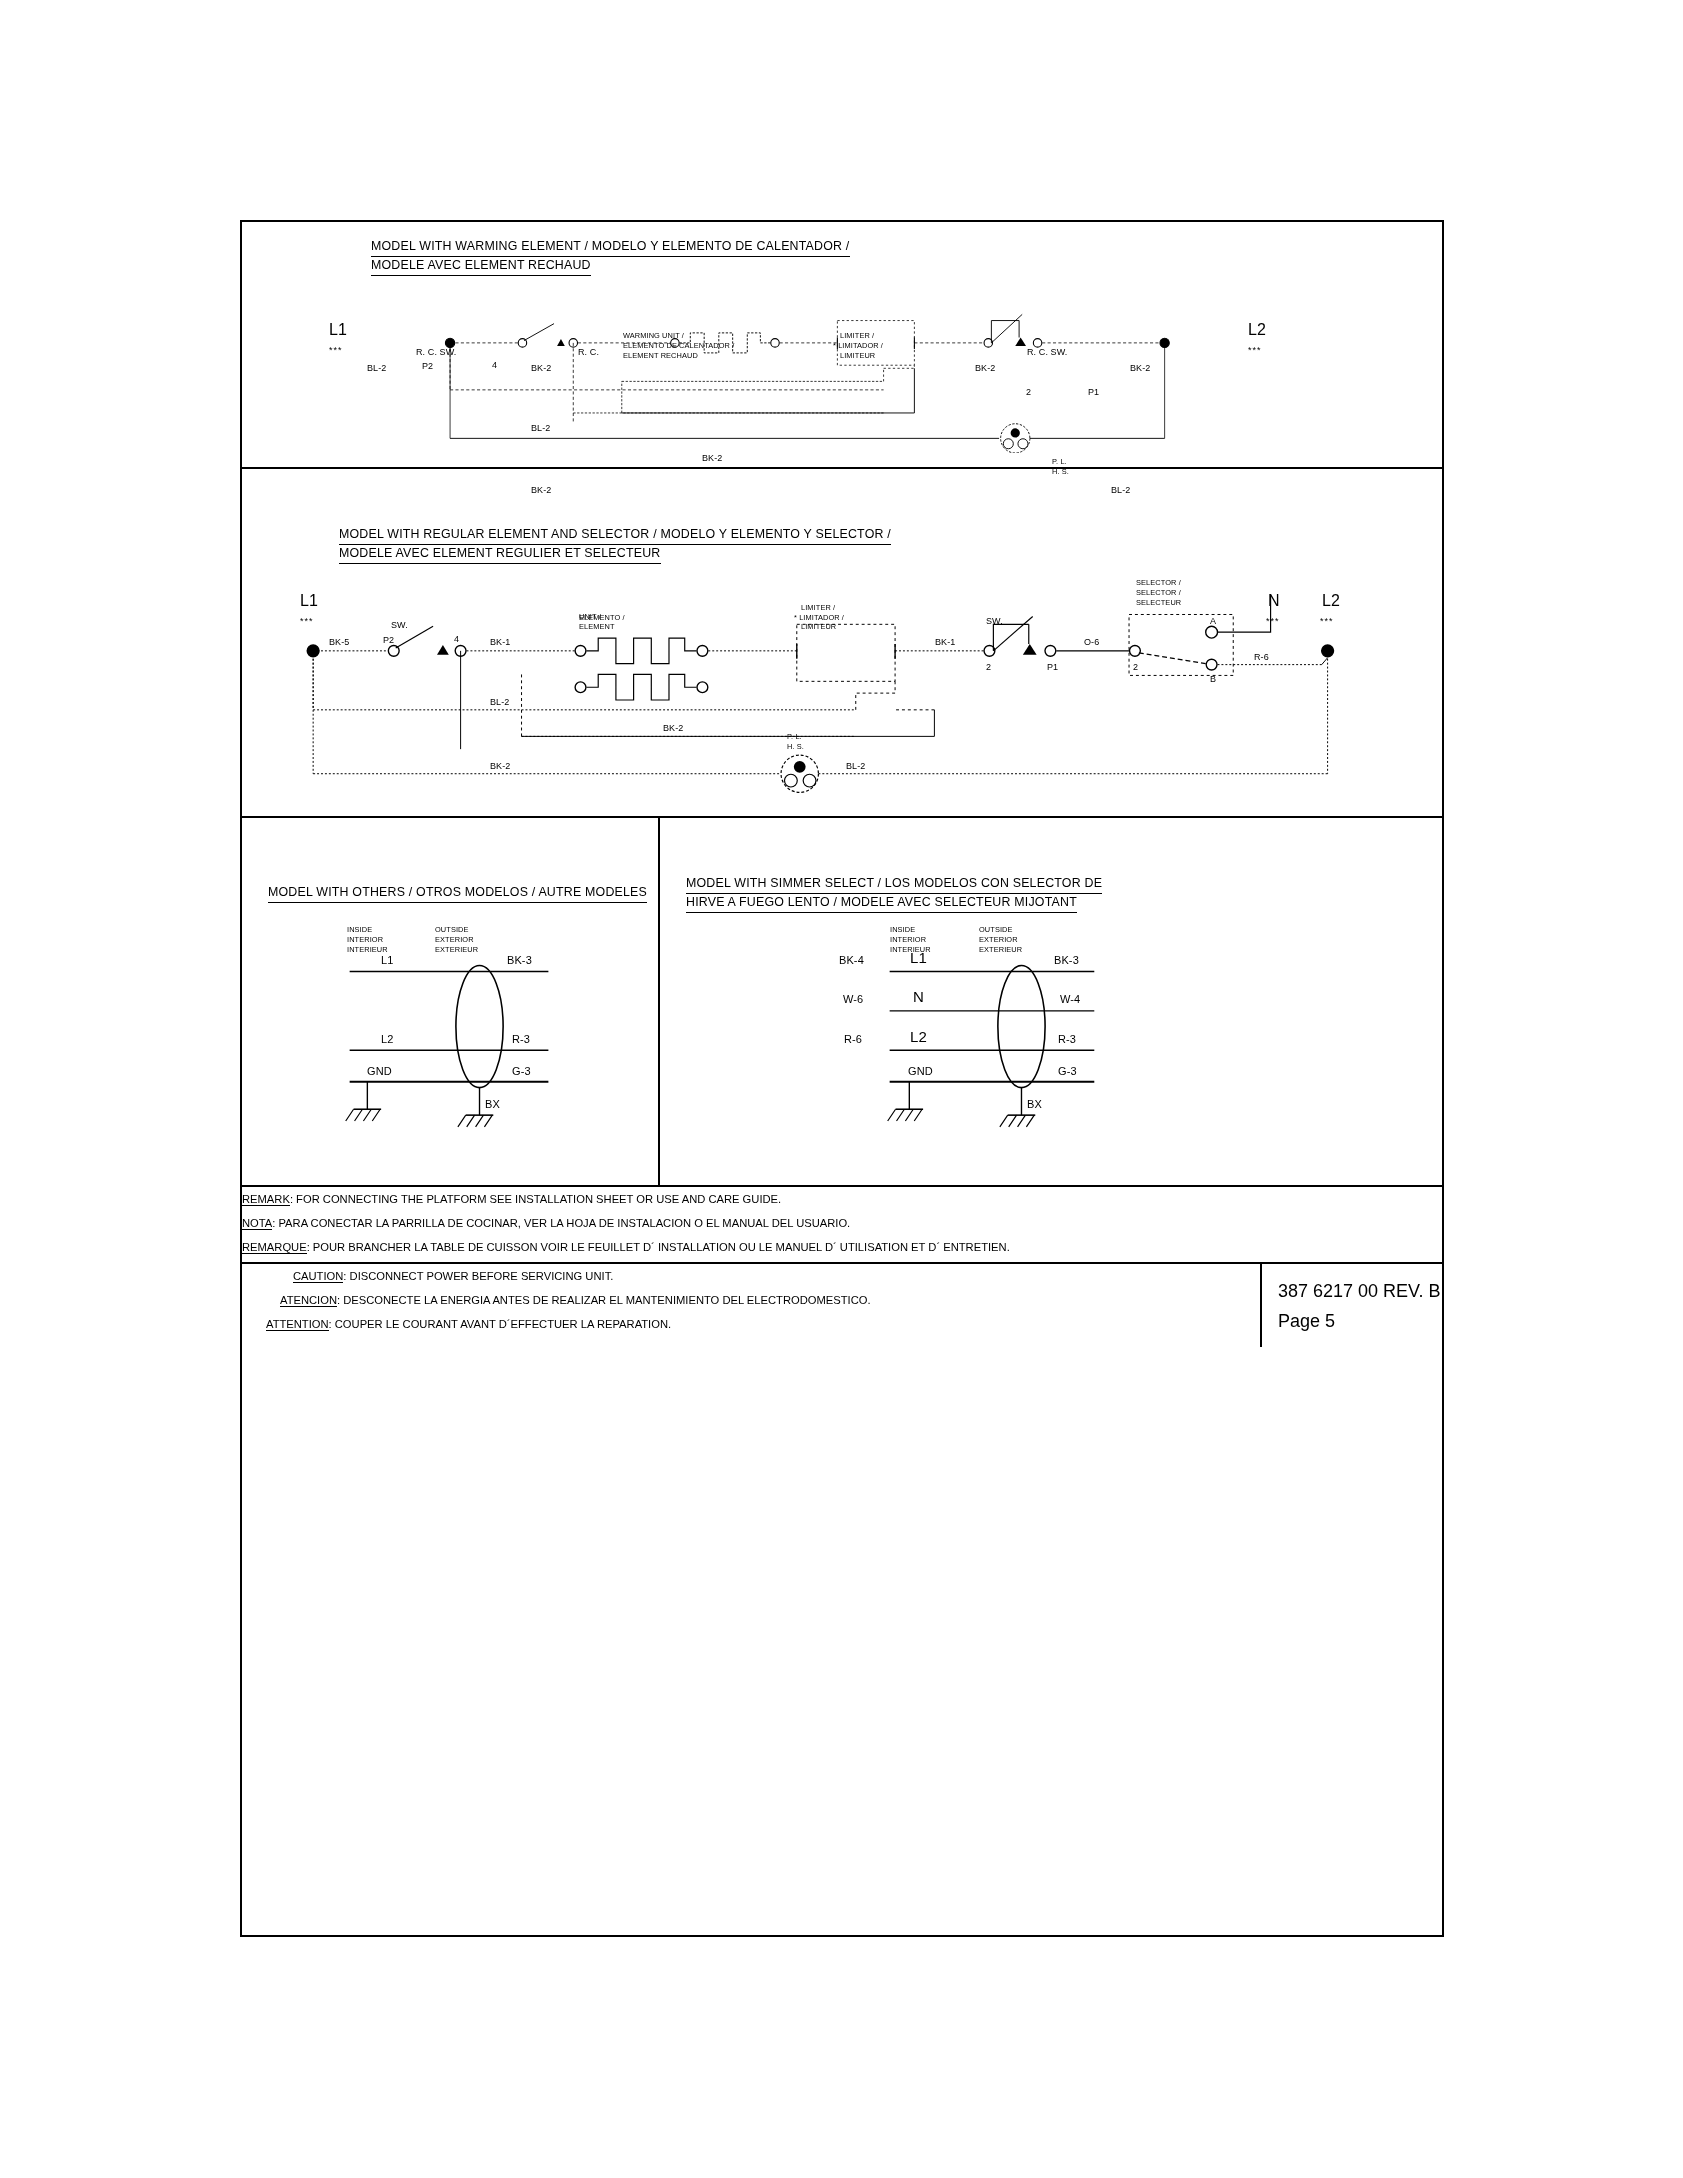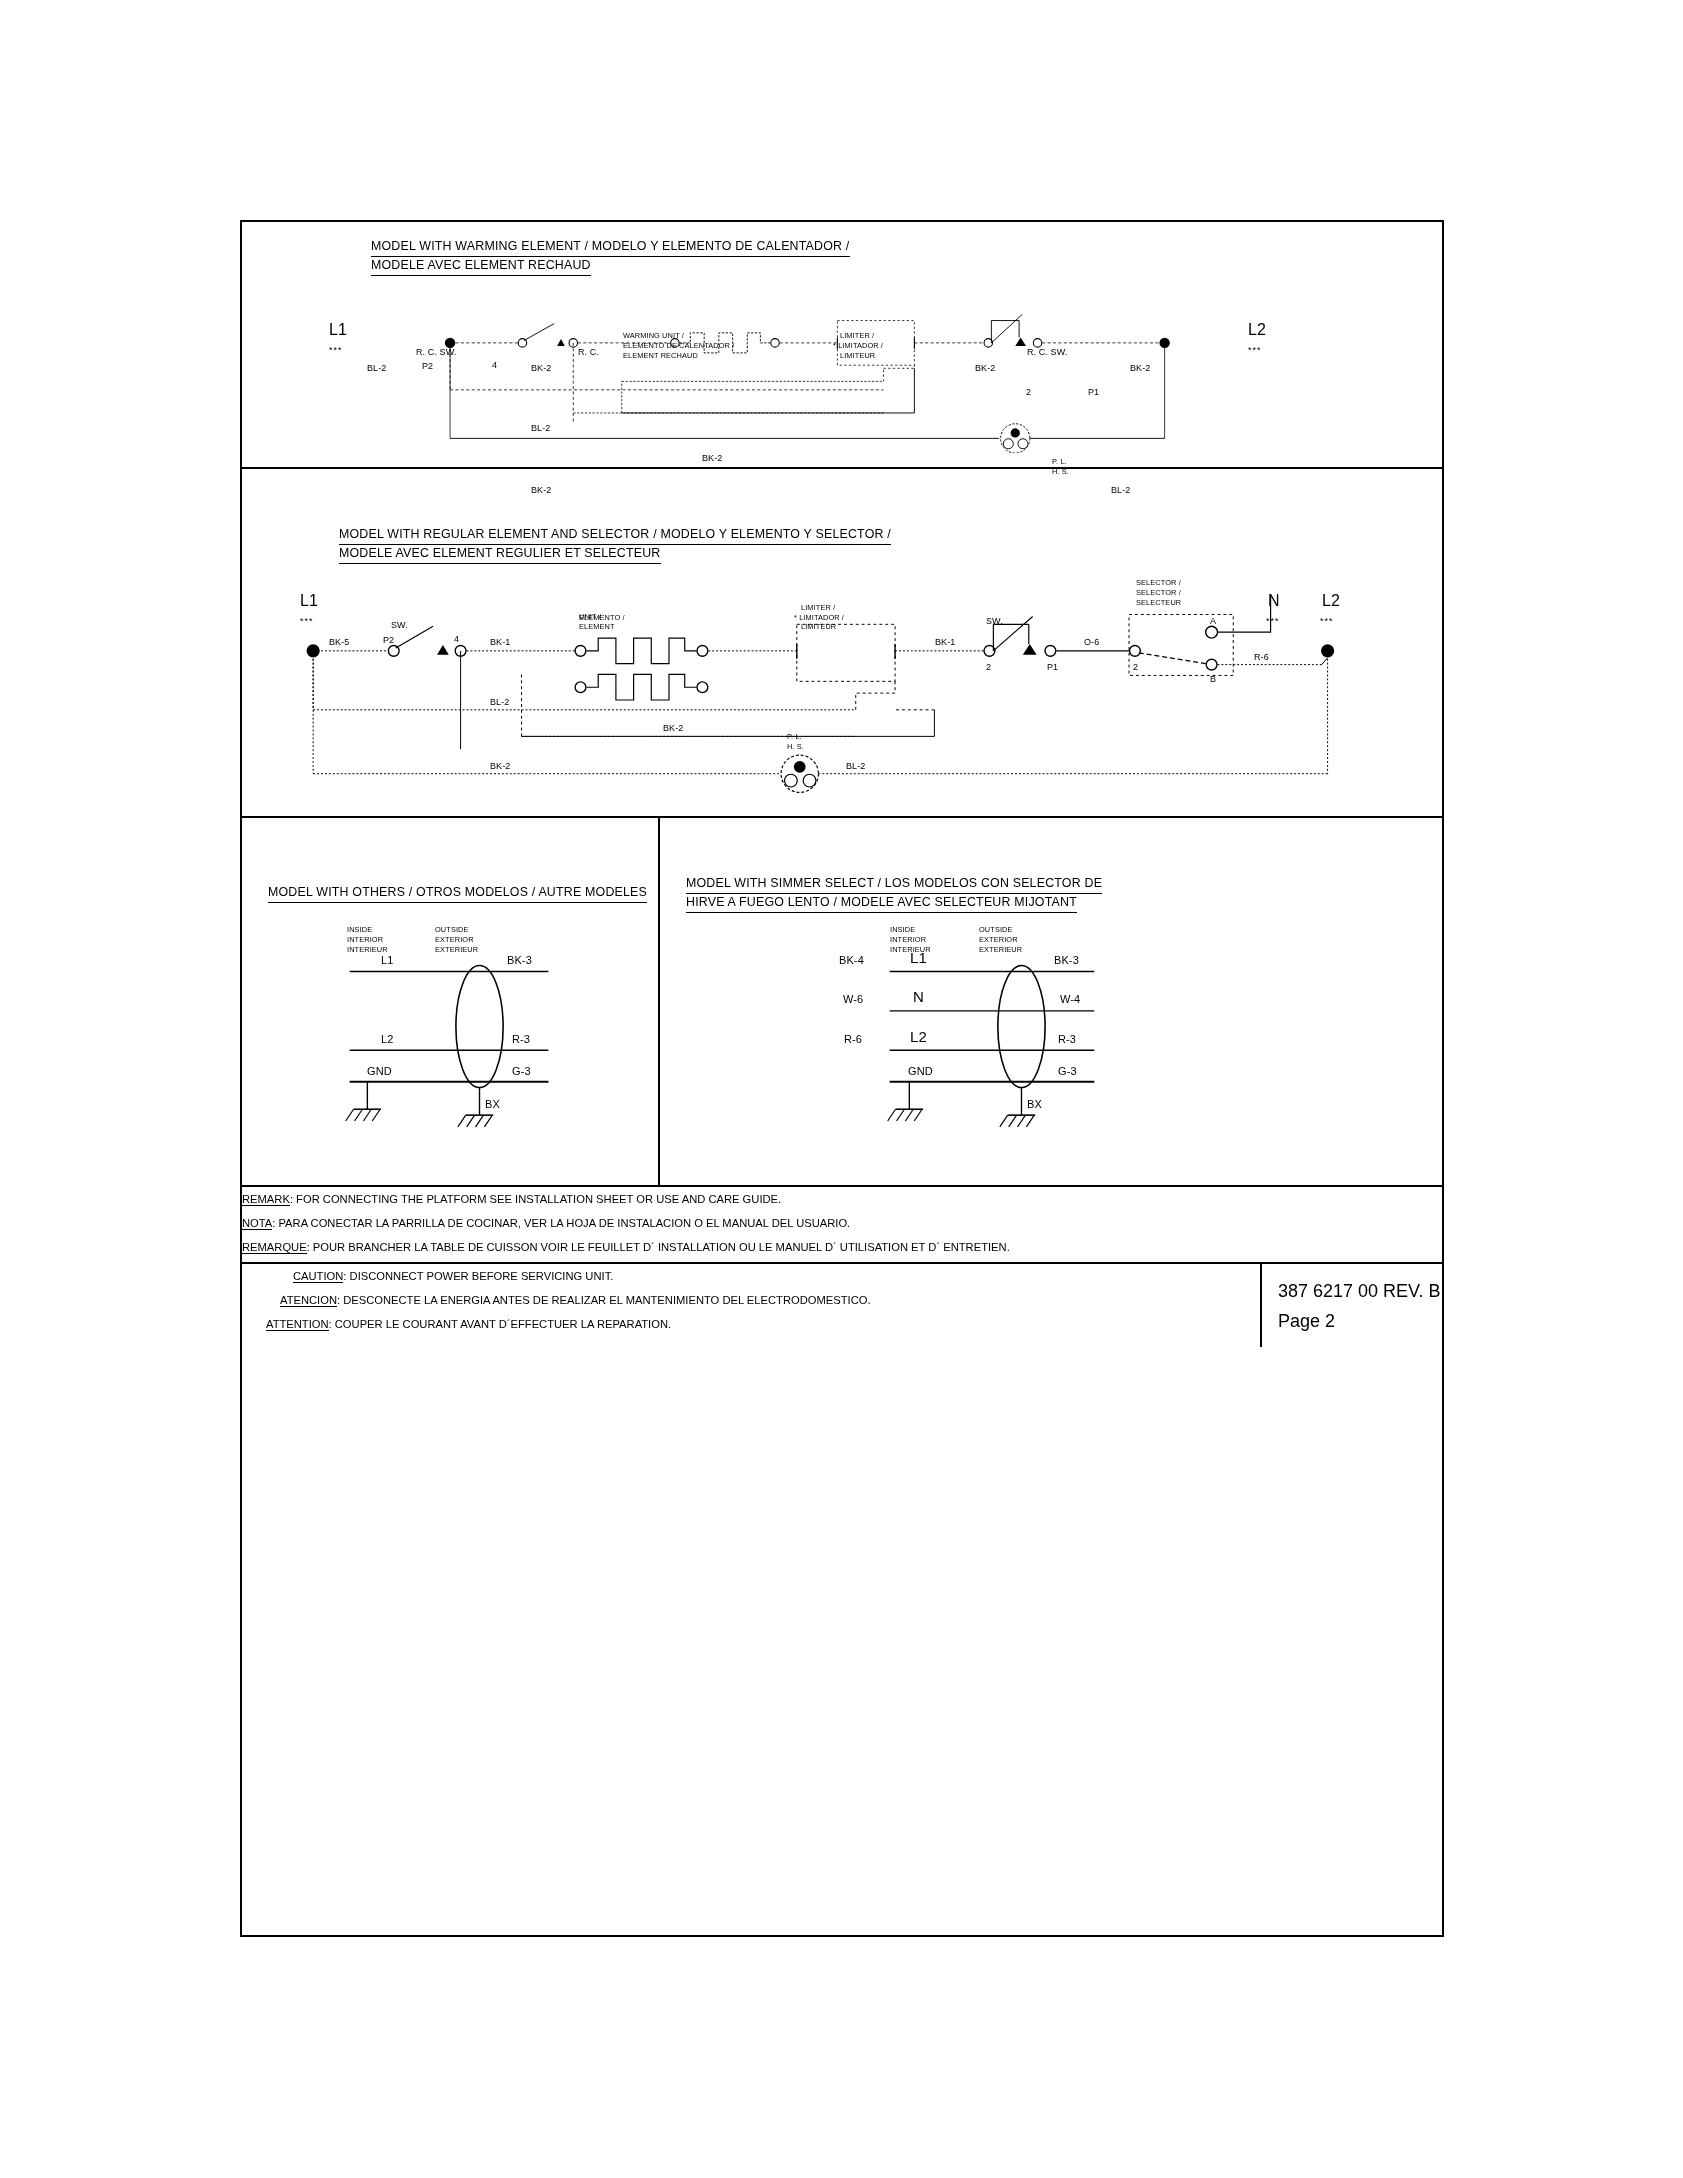--- a/index.html
+++ b/index.html
@@ -392,18 +392,18 @@
       </div>
       <div class="ftline ct2">
         <u>ATENCION</u><span>: DESCONECTE LA ENERGIA  ANTES DE REALIZAR EL MANTENIMIENTO DEL ELECTRODOMESTICO.</span>
       </div>
       <div class="ftline ct3">
         <u>ATTENTION</u><span>: COUPER LE COURANT AVANT D´EFFECTUER LA REPARATION.</span>
       </div>
     </div>
     <div class="divider-v" id="partnum">
       <div class="pn first">387 6217 00  REV. B</div>
-      <div class="pn">Page 2</div>
+      <div class="pn">Page 5</div>
     </div>
   </div>
 
 </div>
 
 
 </body></html>

